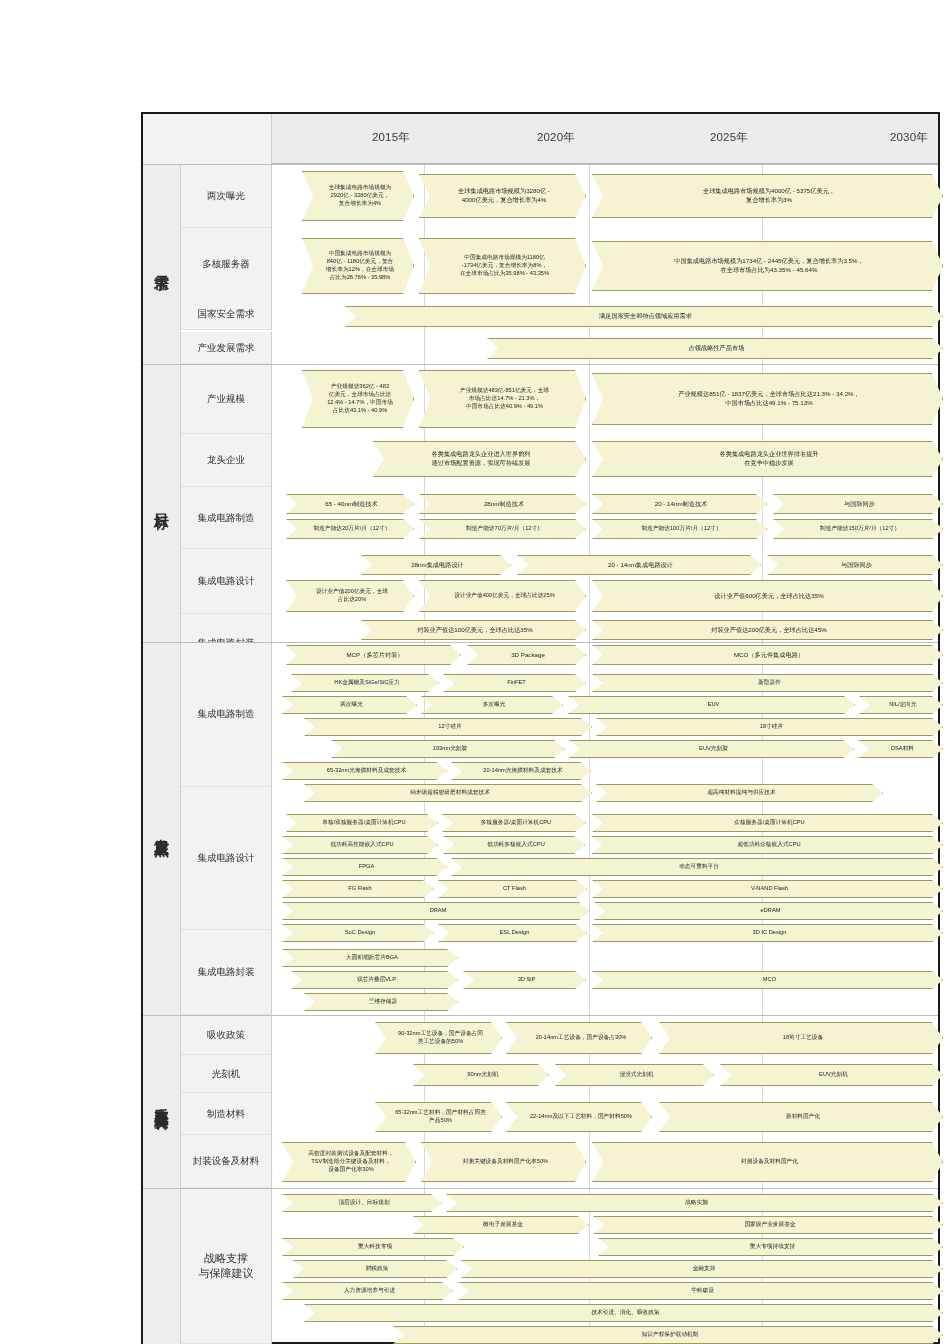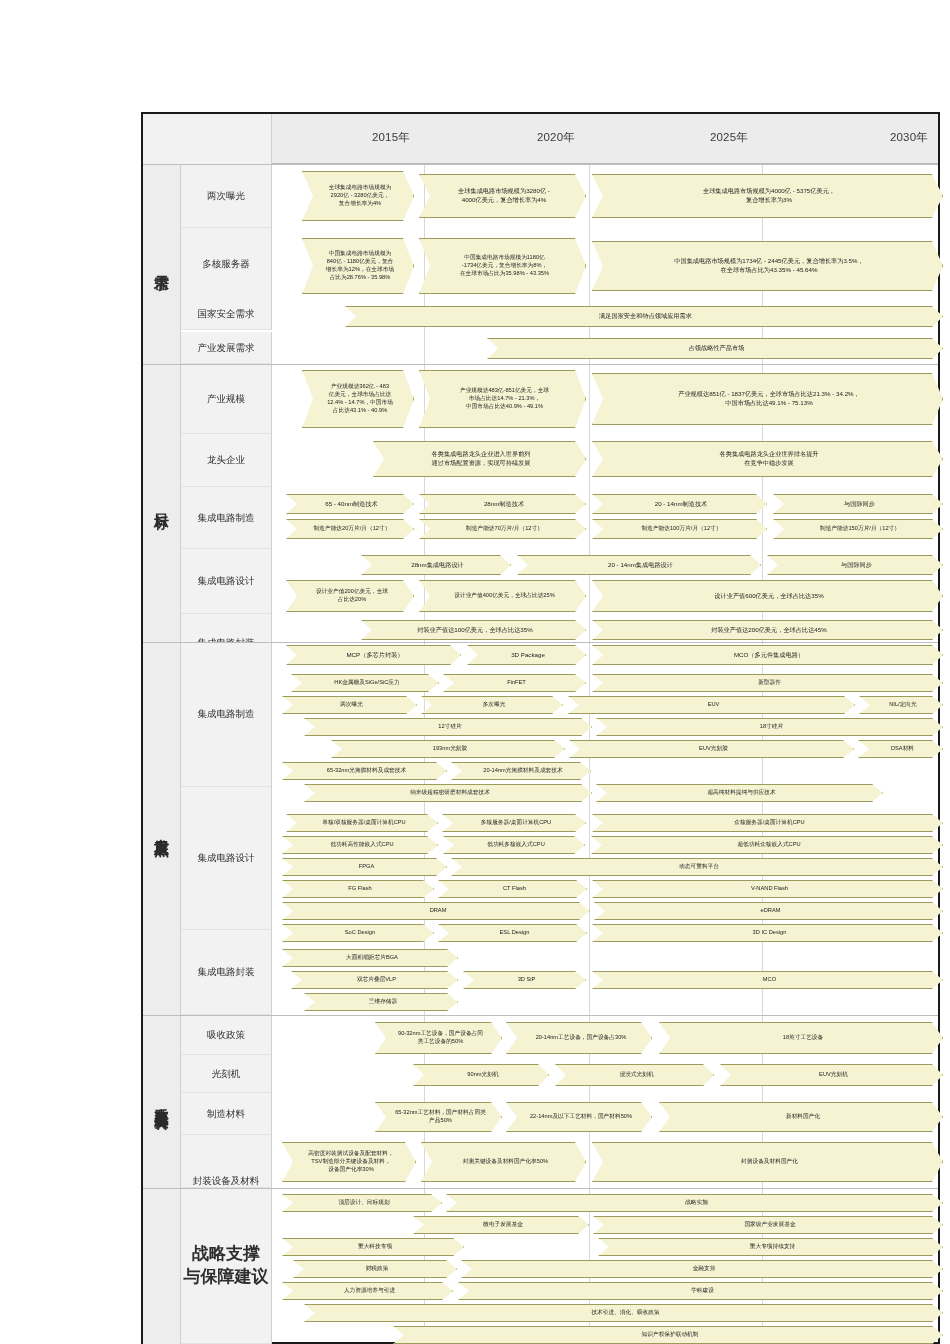--- a/index.html
+++ b/index.html
@@ -52,21 +52,21 @@
   .grp.big .grp-txt{font-size:14px;}
 
   
   .rowlab{
     position:absolute;left:38px;width:91px;
     background:#f2f2f2;border-right:1px solid #cfcfcf;
     border-bottom:1px solid #e2e2e2;box-sizing:border-box;
     display:flex;align-items:center;justify-content:center;
     font-size:9.5px;color:#2e2e2e;text-align:center;line-height:1.25;
   }
-  .rowlab.wrap2{font-size:17px;line-height:1.35;font-weight:700;}
+  .rowlab.wrap2{font-size:11px;line-height:1.35;font-weight:400;}
 
   
   .hsep{position:absolute;left:0;height:1px;background:#bdbdbd;width:100%;}
 
   
   .lane-area{position:absolute;left:129px;top:50px;right:0;bottom:0;}
 
   
   .arw{
     position:absolute;
@@ -164,21 +164,21 @@
         </div>
         <div class="rowlab" style="top: 901px; height: 40px;">
           <span style="white-space: pre-line;">吸收政策</span>
         </div>
         <div class="rowlab" style="top: 941px; height: 38px;">
           <span style="white-space: pre-line;">光刻机</span>
         </div>
         <div class="rowlab" style="top: 979px; height: 42px;">
           <span style="white-space: pre-line;">制造材料</span>
         </div>
-        <div class="rowlab" style="top: 1021px; height: 53px; align-items: flex-end;">
+        <div class="rowlab" style="top: 1021px; height: 53px;">
           <span style="white-space: pre-line;">封装设备及材料</span>
         </div>
         <div class="rowlab wrap2" style="top: 1074px; height: 156px;">
           <span style="white-space: pre-line;">战略支撑
 与保障建议</span>
         </div>
       </div>
 
     <div id="seps">
         <div class="hsep" style="top: 50px;"></div>

